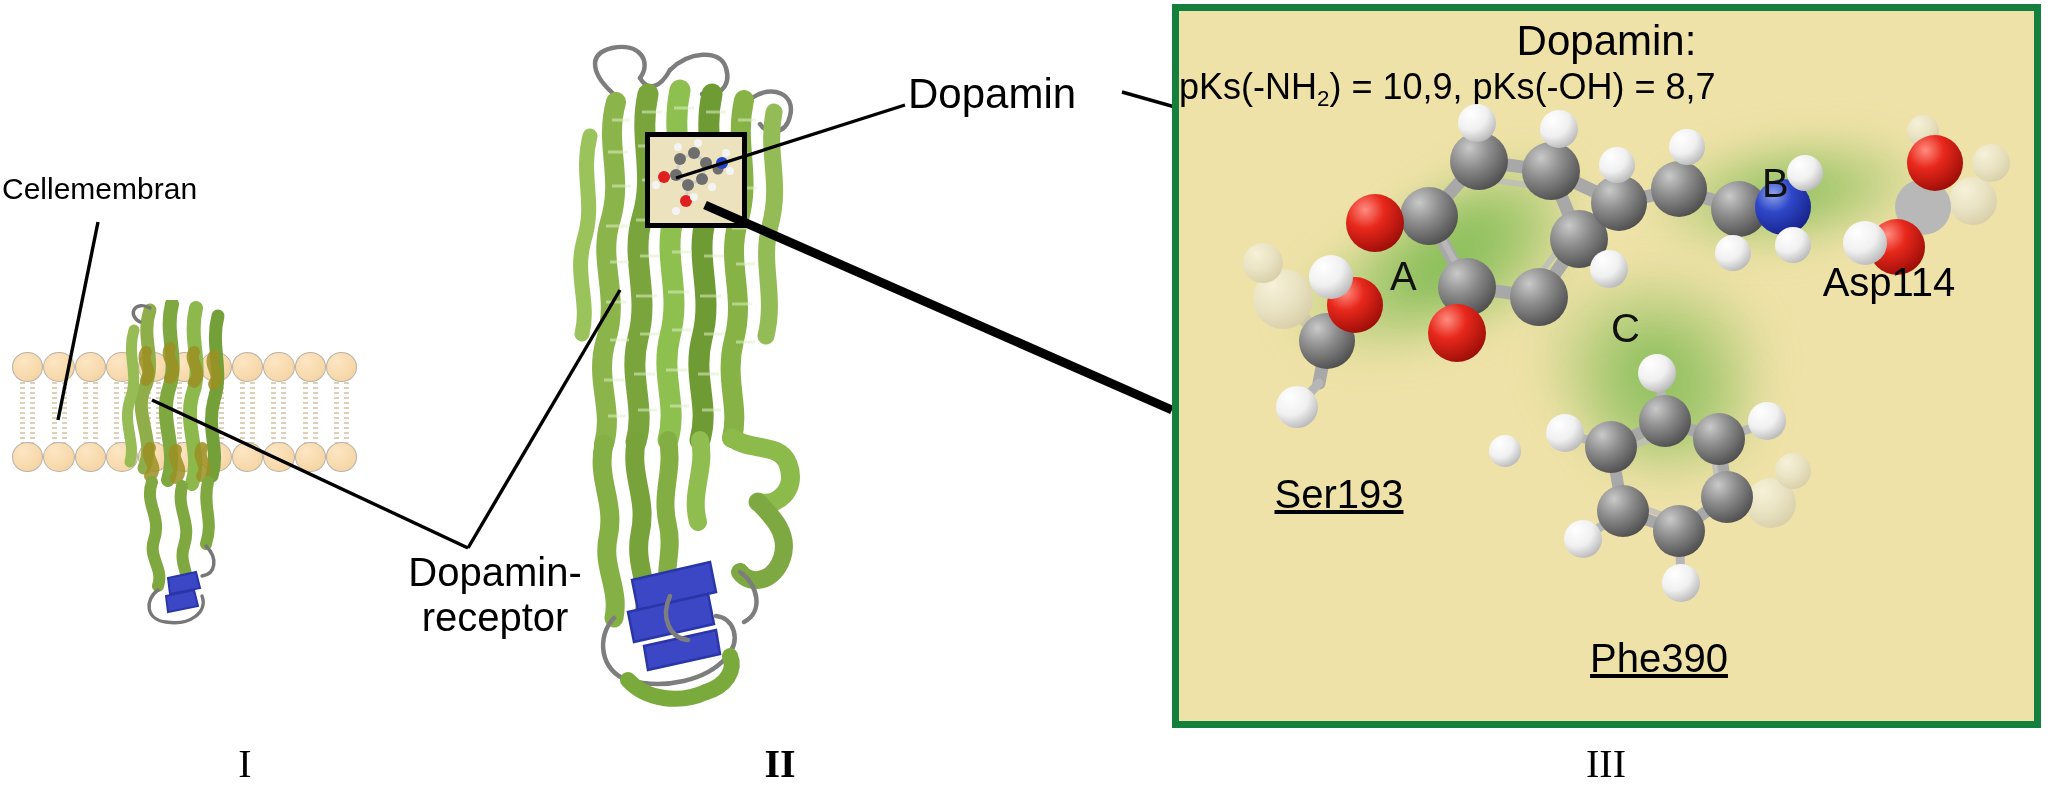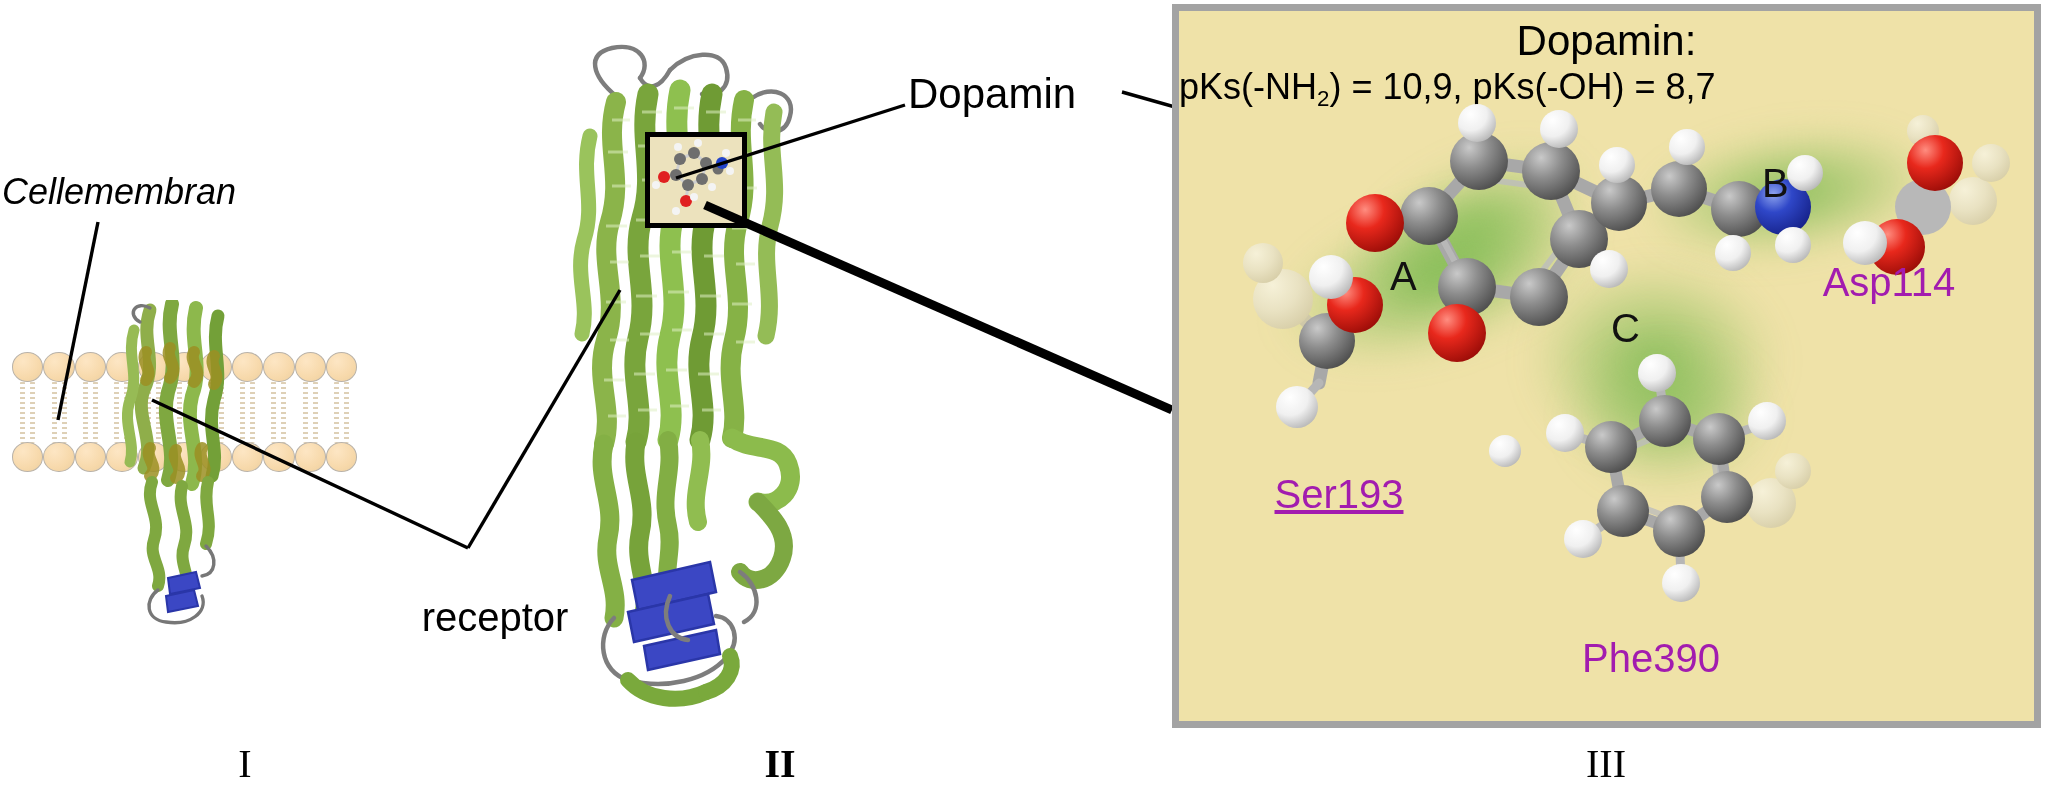--- a/index.html
+++ b/index.html
@@ -50,32 +50,32 @@
     border: 5px solid #000; background: #ece2bd;
   }
 
   
   #leaders { position: absolute; left: 0; top: 0; width: 2051px; height: 791px;
              pointer-events: none; }
 
   
   #panel-three {
     position: absolute; left: 1172px; top: 4px; width: 869px; height: 724px;
-    background: #efe2a8; border: 7px solid #a3a3a3;
+    background: #efe2a8; border: 7px solid #15803d;
   }
   #zoom-title { position: absolute; left: 0; top: 6px; width: 100%; text-align: center;
                 font-size: 42px; }
   #zoom-sub { position: absolute; left: 0; top: 55px; width: 100%; text-align: left;
               font-size: 36px; }
   #zoom-sub sub { font-size: 0.62em; vertical-align: baseline; position: relative; top: 0.3em; }
 
   .patch { position: absolute; border-radius: 50%; filter: blur(17px); }
 
   .region-letter { position: absolute; font-size: 40px; color: #111; }
-  .res-label { position: absolute; font-size: 40px; color: #a21caf; text-align: center;
+  .res-label { position: absolute; font-size: 40px; color: #000000; text-align: center;
                line-height: 1.15; }
 
   
   .numeral { position: absolute; font-size: 40px; font-family: "Liberation Serif", serif;
              color: #000; text-align: center; }
 </style>
 </head>
 <body>
 
 <div id="figure">
@@ -187,21 +187,21 @@
         <path d="M56,296 L84,290 L88,306 L58,312 Z"></path>
       </g>
 
       <g fill="none" stroke="#777" stroke-width="3.4" stroke-linecap="round">
         <path d="M40,8 C26,0 16,14 30,22"></path>
         <path d="M48,290 C34,300 36,320 56,322 C80,326 98,312 92,296"></path>
         <path d="M96,246 C108,258 106,274 92,276"></path>
       </g>
     </svg>
 
-    <div class="lbl" style="left:2px; top:172px; font-size:36px;font-style:italic;">Cellemembran</div>
+    <div class="lbl" style="left:2px; top:172px; font-size:30px;">Cellemembran</div>
 
     <div class="numeral" style="left:205px; top:740px; width:80px;">I</div>
   </div>
 
   <div id="panel-two">
 
     <svg id="receptor-2" viewBox="0 0 340 680">
 
       <g fill="none" stroke="#7d7d7d" stroke-width="4.5" stroke-linecap="round">
         <path d="M96,56 C72,36 66,14 92,8 C120,2 132,22 120,38"></path>
@@ -283,21 +283,21 @@
         <circle cx="48" cy="6" r="4" fill="#f4f4f4"></circle>
         <circle cx="62" cy="50" r="4" fill="#f4f4f4"></circle>
         <circle cx="44" cy="60" r="4" fill="#f4f4f4"></circle>
         <circle cx="26" cy="74" r="4" fill="#f4f4f4"></circle>
         <circle cx="6" cy="48" r="4" fill="#f4f4f4"></circle>
         <circle cx="80" cy="34" r="4" fill="#f4f4f4"></circle>
         <circle cx="76" cy="16" r="4" fill="#f4f4f4"></circle>
       </svg>
     </div>
 
-    <div class="lbl" style="left:-205px; top:550px; width:400px; text-align:center; font-size:40px;"><br><span>receptor</span></div>
+    <div class="lbl" style="left:-205px; top:550px; width:400px; text-align:center; font-size:40px;"><span>Dopamin-</span><br><span>receptor</span></div>
 
     <div class="numeral" style="left:240px; top:740px; width:80px;font-weight:bold;">II</div>
   </div>
 
   <svg id="leaders" viewBox="0 0 2051 791">
 
     <line x1="98" y1="222" x2="58" y2="420" stroke="#000" stroke-width="3.4"></line>
 
     <line x1="468" y1="548" x2="152" y2="400" stroke="#000" stroke-width="3.4"></line>
 
@@ -504,18 +504,18 @@
     </svg>
 
     <div class="region-letter" style="left:211px; top:243px;">A</div>
     <div class="region-letter" style="left:583px; top:150px;">B</div>
     <div class="region-letter" style="left:432px; top:295px;">C</div>
 
     <div class="res-label" style="left:20px; top:460px; width:280px;text-decoration:underline;">Ser193</div>
 
     <div class="res-label" style="left:570px; top:248px; width:280px;"><span>Asp114</span><br></div>
 
-    <div class="res-label" style="left:332px; top:624px; width:280px;">Phe390</div>
+    <div class="res-label" style="left:340px; top:624px; width:280px;text-decoration:underline;">Phe390</div>
   </div>
 
   <div class="numeral" style="left:1566px; top:740px; width:80px;">III</div>
 
 </div>
 
 </body></html>

